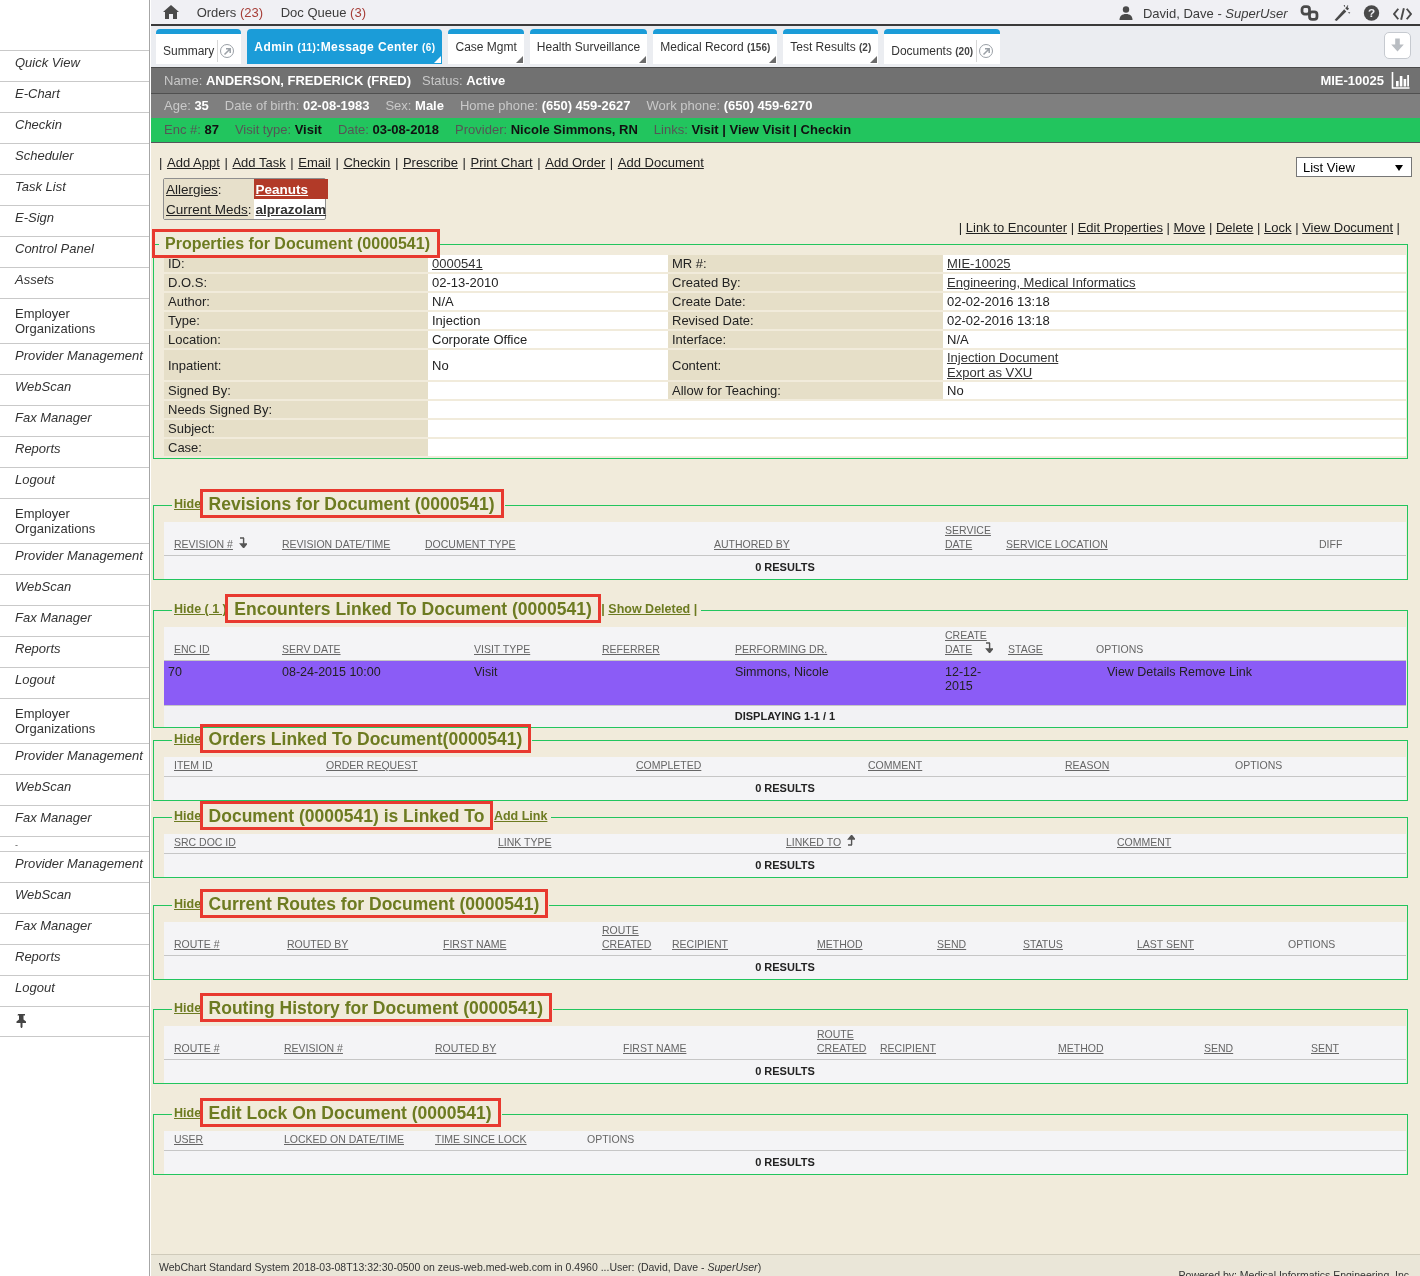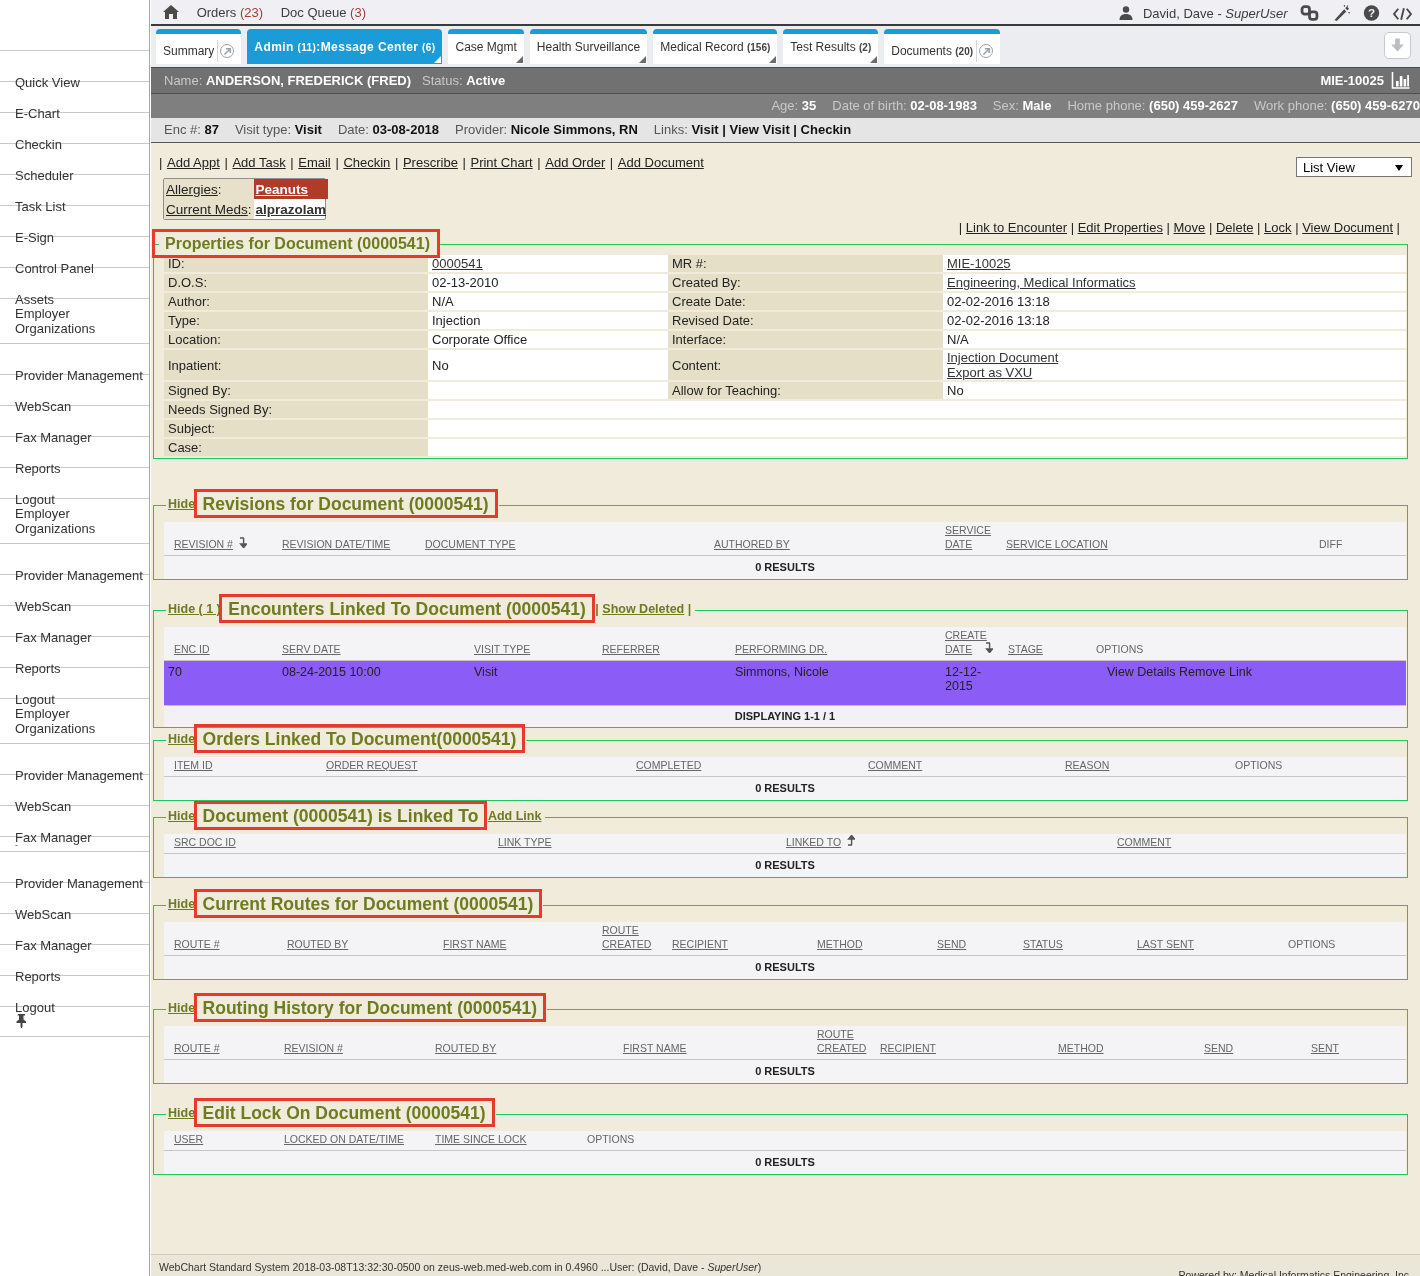--- a/index.html
+++ b/index.html
@@ -4,21 +4,21 @@
 <style>
 * { box-sizing: border-box; }
 html,body { margin:0; padding:0; }
 body { width:1420px; height:1276px; font-family:"Liberation Sans", sans-serif; background:#fff; position:relative; overflow:hidden; }
 a { text-decoration:underline; }
 
 
 #sidebar { position:absolute; left:0; top:0; width:150px; height:1276px; background:#fff; border-right:1px solid #a6a6a6; z-index:5; }
 #sidebar .sp { height:50px; }
 #sidebar .mi { border-top:1px solid #c9c9c9; font-size:13px; color:#333; padding:6px 2px 6px 15px; line-height:15px; }
-#sidebar .mi.one { height:31px; padding-top:24px; }
+#sidebar .mi.one { height:31px; padding-top:4px;font-style:italic; }
 #sidebar .mi.two { height:45px; padding-top:7px; }
 #sidebar .mi.tiny { height:15px; padding:1px 2px 1px 15px; font-size:9px; color:#555; }
 #sidebar .mi.pin { height:31px; padding-top:6px; border-bottom:1px solid #c9c9c9; }
 
 
 #main { margin-left:151px; }
 
 
 #topbar { height:26px; background:#f0f0f4; border-bottom:2px solid #3a3a3a; position:relative; font-size:13px; color:#3c3c3c; }
 #topbar .left { position:absolute; left:12px; top:5px; }
@@ -42,22 +42,22 @@
 .tabicon svg { position:absolute; left:1px; top:1px; }
 #dlbtn { position:absolute; right:9px; top:6px; width:27px; height:27px; background:#fff; border:1px solid #c6cad0; border-radius:5px; }
 #dlbtn svg { position:absolute; left:5px; top:5px; }
 
 
 #pbar1 { height:26px; background:#717171; border-top:1px solid #4a4a4a; color:#fff; font-size:13px; position:relative; padding:5px 0 0 13px; }
 #pbar1 .lb, #pbar2 .lb { color:#c9c9c9; }
 #pbar1 b, #pbar2 b { color:#fff; }
 #pbar1 .right { position:absolute; right:36px; top:5px; font-weight:bold; }
 #chartico { position:absolute; right:10px; top:4px; }
-#pbar2 { height:25px; background:#7f7f7f; border-top:1px solid #505050; color:#fff; font-size:13px; padding:4px 0 0 13px;text-align:right; }
-#pbar3 { height:25px; background:#e5e5e5; border-bottom:1px solid #55555a; font-size:13px; color:#555; padding:4px 0 0 13px; }
+#pbar2 { height:25px; background:#7f7f7f; border-top:1px solid #505050; color:#fff; font-size:13px; padding:4px 0 0 13px; }
+#pbar3 { height:25px; background:#22c55e; border-bottom:1px solid #55555a; font-size:13px; color:#555; padding:4px 0 0 13px; }
 #pbar3 b { color:#111; }
 .gap18 { display:inline-block; width:11px; }
 .gap14 { display:inline-block; width:16px; }
 
 
 #content { background:#f1ebdb; height:1111px; position:relative; padding-top:12px; overflow:hidden; }
 #actions { margin-left:8px; font-size:13px; color:#222; height:20px; }
 #actions a { color:#222; margin:0 1px; }
 #listview { position:absolute; right:8px; top:14px; width:116px; height:20px; background:#fff; border:1px solid #767676; font-size:13px; color:#000; padding:2px 0 0 6px; }
 #listview .arr { position:absolute; right:8px; top:7px; width:0; height:0; border-left:4.5px solid transparent; border-right:4.5px solid transparent; border-top:6px solid #000; }
@@ -69,21 +69,21 @@
 #allergybox td.l a { color:#222; }
 #allergybox .peanut { background:#b23a28; }
 #allergybox .peanut a { color:#fff; font-weight:bold; }
 #allergybox .med a { color:#333; font-weight:bold; }
 
 #doclinks { position:absolute; top:77px; right:20px; font-size:13px; color:#222; }
 #doclinks a { color:#222; margin:0; }
 
 
 fieldset { margin:0 12px 0 2px; border:1px solid #22c55e; padding:0 1px 0 10px; }
-legend { font-size:12.5px; height:24px; line-height:22px; padding:0 4px 0 2px; margin-left:2px; white-space:nowrap; }
+legend { font-size:12.5px; height:24px; line-height:22px; padding:0 4px 0 2px; margin-left:8px; white-space:nowrap; }
 legend a.hide { color:#6d7b21; font-weight:bold; }
 legend .ttl { display:inline-block; color:#6d7b21; font-weight:bold; font-size:17.5px; margin:0 6px 0 4px; position:relative; vertical-align:-2px; }
 legend .ttl i { font-style:normal; position:absolute; left:-9px; right:-9px; top:-4px; bottom:-3px; border:3px solid #e8392f; }
 #fs-props legend { margin-left:-5px; }
 #fs-props .ttl { font-size:16px; }
 #fs-props .ttl i { left:-13px; right:-10px; }
 legend a.extra { color:#6d7b21; font-weight:bold; }
 legend .xsep { color:#6d7b21; font-weight:bold; }
 
 table.grid { width:100%; border-collapse:collapse; font-size:12.5px; margin-top:5px; }

